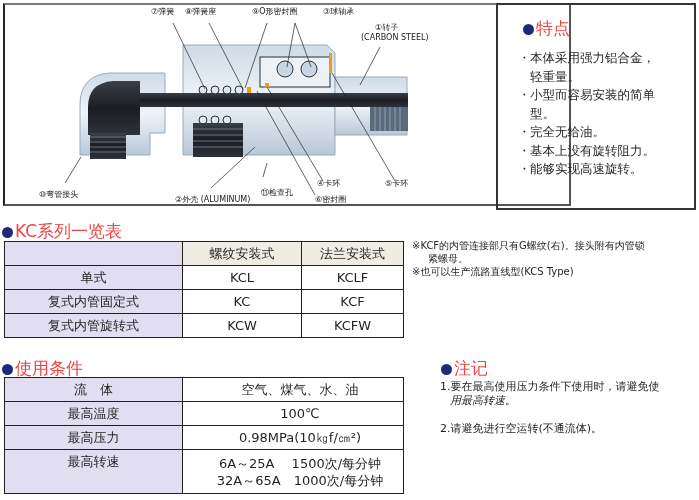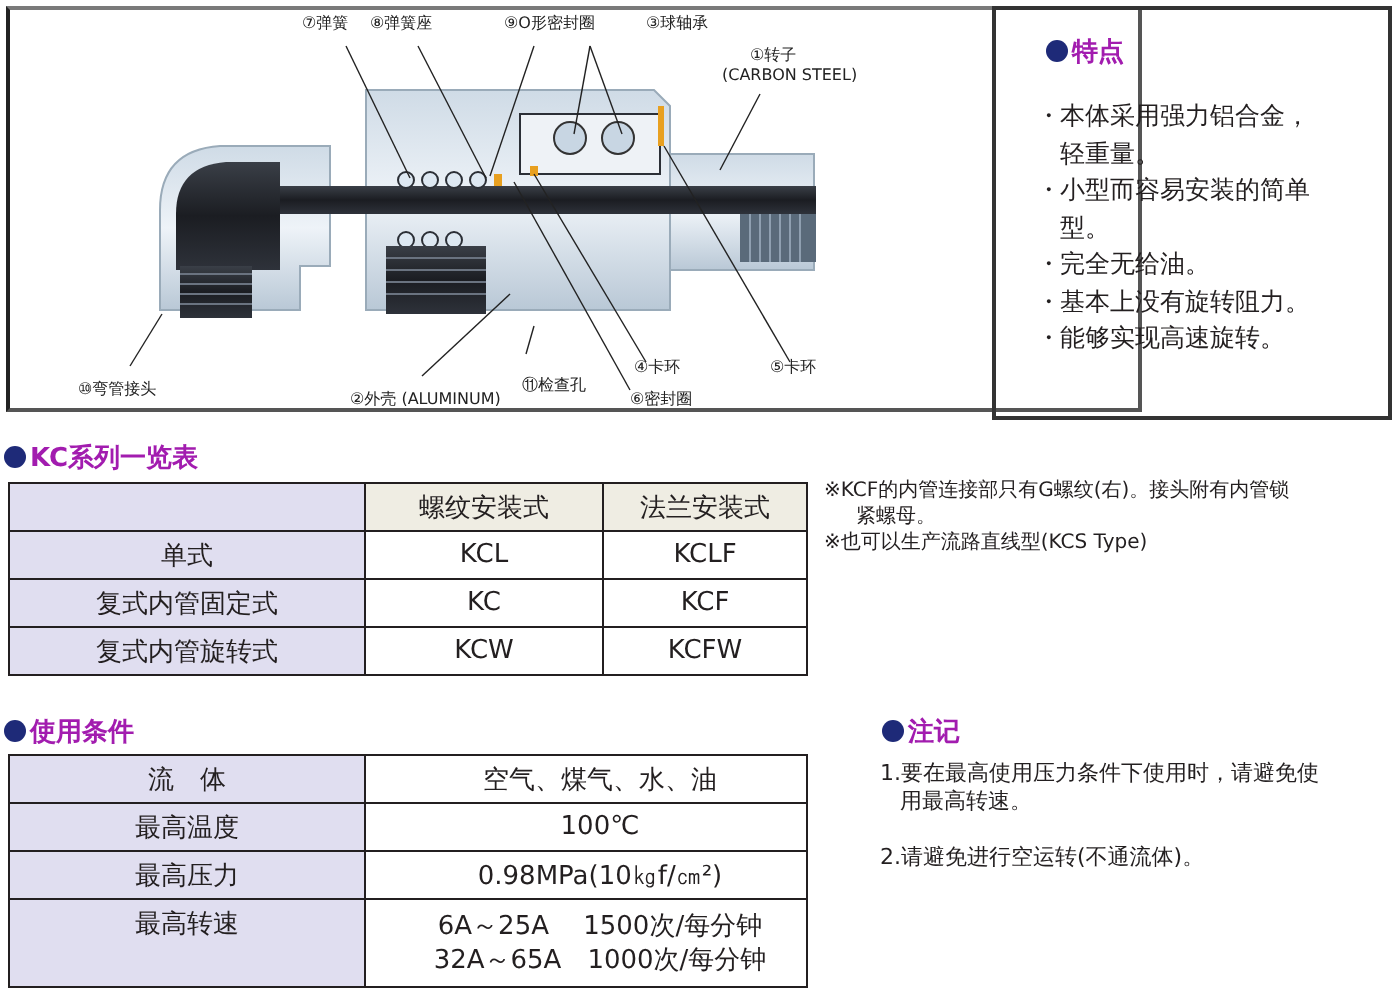--- a/index.html
+++ b/index.html
@@ -3,21 +3,21 @@
 <meta charset="utf-8">
 <style>
   html,body{margin:0;padding:0;background:#fff;}
   body{width:699px;height:500px;position:relative;overflow:hidden;font-family:"DejaVu Sans",sans-serif;color:#231f20;}
   .abs{position:absolute;}
   
   #diagram{left:3px;top:3px;width:568px;height:203px;border-top:2px solid #7a7a7a;border-left:2px solid #222;border-right:2px solid #555;border-bottom:2px solid #555;background:#fff;box-sizing:border-box;}
   .lbl{position:absolute;font-size:8px;color:#222;white-space:nowrap;line-height:10px;}
   
   #features{left:496px;top:3px;width:200px;height:207px;border:2px solid #333;box-sizing:border-box;}
-  .sec-title{font-size:13px;color:#a21caf;white-space:nowrap;font-weight:bold;}
+  .sec-title{font-size:17px;color:#ef4444;white-space:nowrap;}
   .dot{display:inline-block;width:11px;height:11px;border-radius:50%;background:#1e2a78;margin-right:2px;vertical-align:-1px;}
   .feat-list{position:absolute;left:20px;top:44px;font-size:12.5px;line-height:18.5px;width:175px;color:#231f20;}
   .feat-item{position:relative;padding-left:12px;}
   .feat-item .b{position:absolute;left:0;top:0;}
   
   table{border-collapse:collapse;position:absolute;}
   td{border:1px solid #231f20;font-size:13px;height:23px;padding:0;text-align:center;color:#231f20;white-space:nowrap;}
   #kc-table td.hdr{background:#e0def0;}
   #kc-table td.colh{background:#efede3;margin-top:28px;}
   #cond-table td.hdr{background:#e0def0;}
@@ -212,18 +212,18 @@
   </tr>
 </tbody>
   </table>
 
 <div class="sec-title abs" style="left:441px;top:357px;">
   <span class="dot"></span><span>注记</span>
 </div>
 <div class="remarks abs" style="left:440px;top:380px;width:258px;">
   <div>
     <div>1.要在最高使用压力条件下使用时，请避免使</div>
-    <div style="padding-left:10px;">用最高转速。</div>
+    <div style="padding-left:10px;font-style:italic;">用最高转速。</div>
   </div>
   <div style="margin-top:14px;">
     <div>2.请避免进行空运转(不通流体)。</div>
   </div>
 </div>
 
 </body></html>

